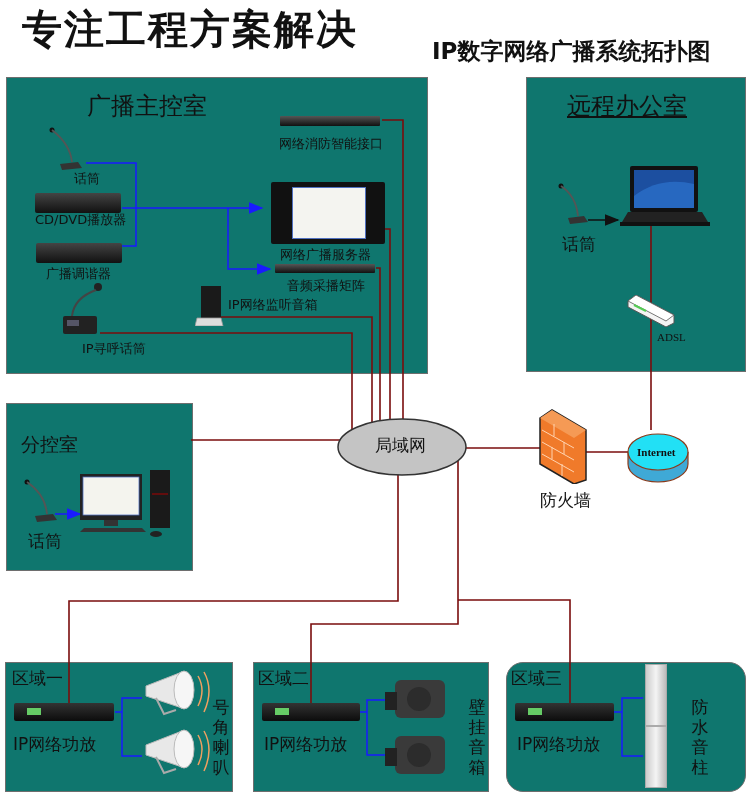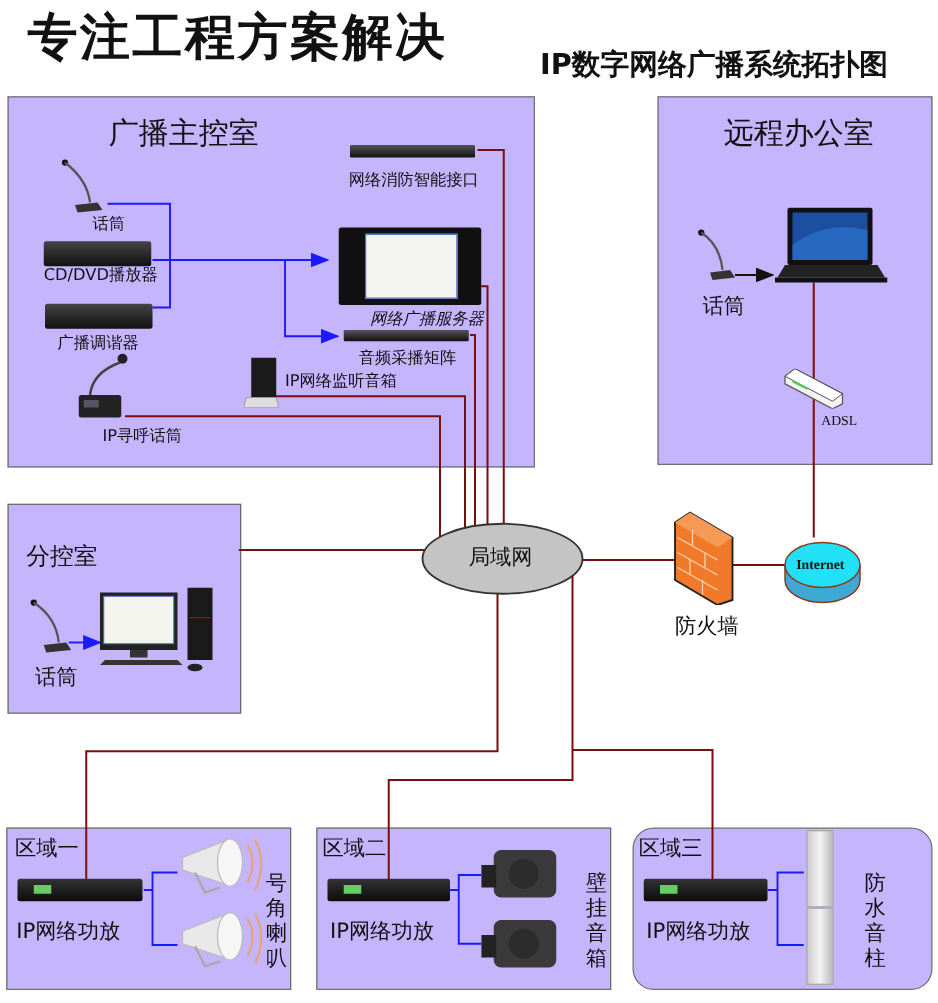--- a/index.html
+++ b/index.html
@@ -1,40 +1,40 @@
 <!DOCTYPE html>
 <html><head>
 <meta charset="utf-8">
 <style>
   html, body { margin: 0; padding: 0; background: #ffffff; }
   body { width: 750px; height: 802px; position: relative; overflow: hidden;
          font-family: "DejaVu Sans", "Liberation Sans", sans-serif; color: #111; }
   .abs { position: absolute; }
   .title-main { left: 22px; top: 2px; font-size: 40px; font-weight: bold; letter-spacing: 2px; }
   .title-sub { left: 432px; top: 36px; font-size: 23px; font-weight: bold; text-align: center; }
-  .room { position: absolute; border: 1.5px solid #6e6e6e; background: #c4b5fd; text-align: right; }
+  .room { position: absolute; border: 1.5px solid #6e6e6e; background: #0f766e; text-align: right; }
   .room-title { position: absolute; font-size: 24px; }
   .label { position: absolute; font-size: 13px; white-space: nowrap; }
   .label-md { position: absolute; font-size: 17px; white-space: nowrap; }
   .label-lg { position: absolute; font-size: 18px; white-space: nowrap; }
   .vlabel { position: absolute; font-size: 17px; width: 20px; line-height: 20px; text-align: center; word-break: break-all; }
   svg.wires { position: absolute; left: 0; top: 0; width: 750px; height: 802px; pointer-events: none; }
   .dev { position: absolute; }
 </style>
 </head>
 <body>
 
 <div class="abs title-main">专注工程方案解决</div>
 <div class="abs title-sub">IP数字网络广播系统拓扑图</div>
 
 <div class="room" style="left:6px; top:77px; width:420px; height:295px;">
   <div class="room-title" style="left:80px; top:12px;">广播主控室</div>
 </div>
 <div class="room" style="left:526px; top:77px; width:218px; height:293px;">
-  <div class="room-title" style="left:52px; top:12px;">远程办公室</div>
+  <div class="room-title" style="left:40px; top:12px;text-decoration:underline;">远程办公室</div>
 </div>
 <div class="room" style="left:6px; top:403px; width:185px; height:166px;">
   <div class="room-title" style="left:14px; top:28px; font-size:19px;">分控室</div>
 </div>
 <div class="room" style="left:5px; top:662px; width:226px; height:128px;">
   <div class="label-md" style="left:6px; top:4px;">区域一</div>
 </div>
 <div class="room" style="left:253px; top:662px; width:234px; height:128px;">
   <div class="label-md" style="left:4px; top:4px;">区域二</div>
 </div>
@@ -124,21 +124,21 @@
   <circle cx="38" cy="5" r="4" fill="#222"></circle>
   <path d="M36,8 Q14,16 12,34" stroke="#444" stroke-width="2" fill="none"></path>
   <rect x="3" y="34" width="34" height="18" rx="2" fill="#222"></rect>
   <rect x="7" y="38" width="12" height="6" fill="#556"></rect>
 </svg>
 <div class="label" style="left:47px; top:340px;margin-left:35px;">IP寻呼话筒</div>
 
 <div class="dev" style="left:271px; top:182px; width:114px; height:62px; background:#111; border-radius:2px;">
   <div style="position:absolute; left:21px; top:5px; width:72px; height:50px; background:#f4f4f0; border:1px solid #5070c0;"></div>
 </div>
-<div class="label" style="left:296px; top:246px;font-style:italic;">网络广播服务器</div>
+<div class="label" style="left:280px; top:246px;">网络广播服务器</div>
 
 <div class="dev" style="left:275px; top:264px; width:100px; height:9px; background:linear-gradient(#555,#111); border-radius:1px;"></div>
 <div class="label" style="left:287px; top:277px;font-family:Liberation Mono, monospace;">音频采播矩阵</div>
 
 <svg class="dev" style="left:195px; top:286px;" width="30" height="40" viewBox="0 0 30 40">
   <rect x="6" y="0" width="20" height="34" fill="#1a1a1a"></rect>
   <polygon points="2,32 26,32 28,40 0,40" fill="#ddd" stroke="#999" stroke-width="0.8"></polygon>
 </svg>
 <div class="label" style="left:228px; top:296px;">IP网络监听音箱</div>
 

